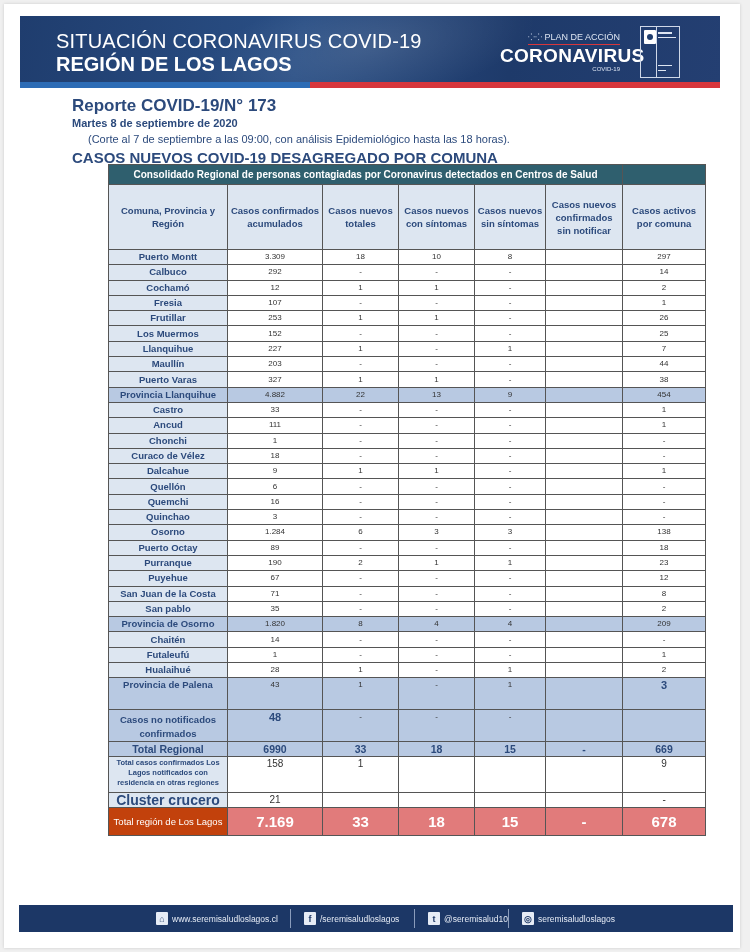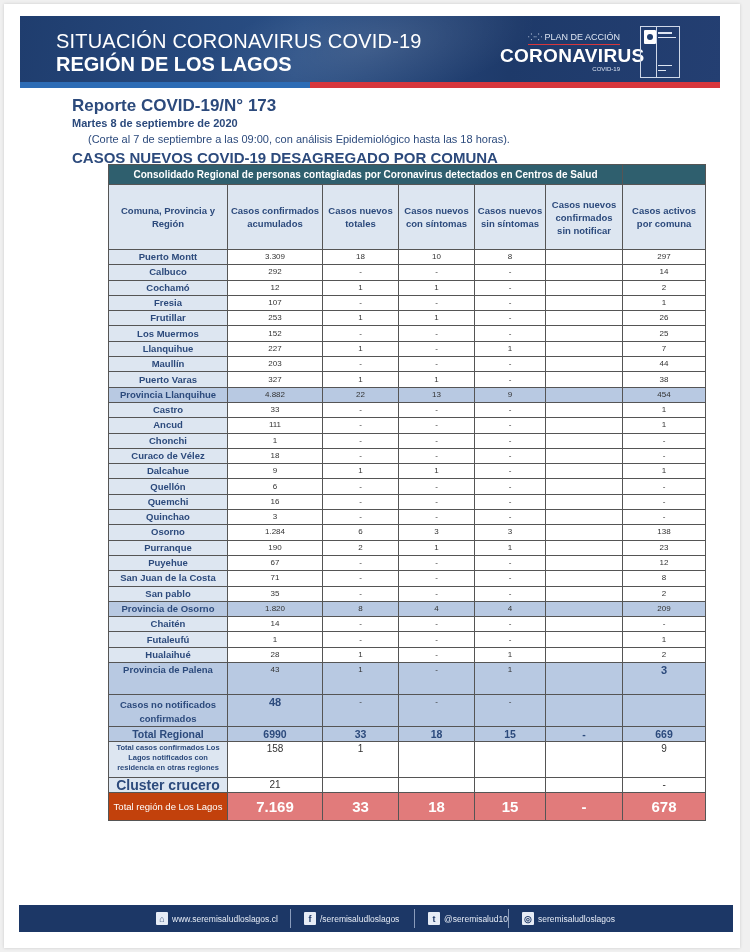--- a/index.html
+++ b/index.html
@@ -274,20 +274,29 @@
         <tr>
           <td class="name">Osorno</td>
           <td>1.284</td>
           <td>6</td>
           <td>3</td>
           <td>3</td>
           <td></td>
           <td>138</td>
         </tr>
         <tr>
+          <td class="name">Puerto Octay</td>
+          <td>89</td>
+          <td>-</td>
+          <td>-</td>
+          <td>-</td>
+          <td></td>
+          <td>18</td>
+        </tr>
+        <tr>
           <td class="name">Purranque</td>
           <td>190</td>
           <td>2</td>
           <td>1</td>
           <td>1</td>
           <td></td>
           <td>23</td>
         </tr>
         <tr>
           <td class="name">Puyehue</td>

